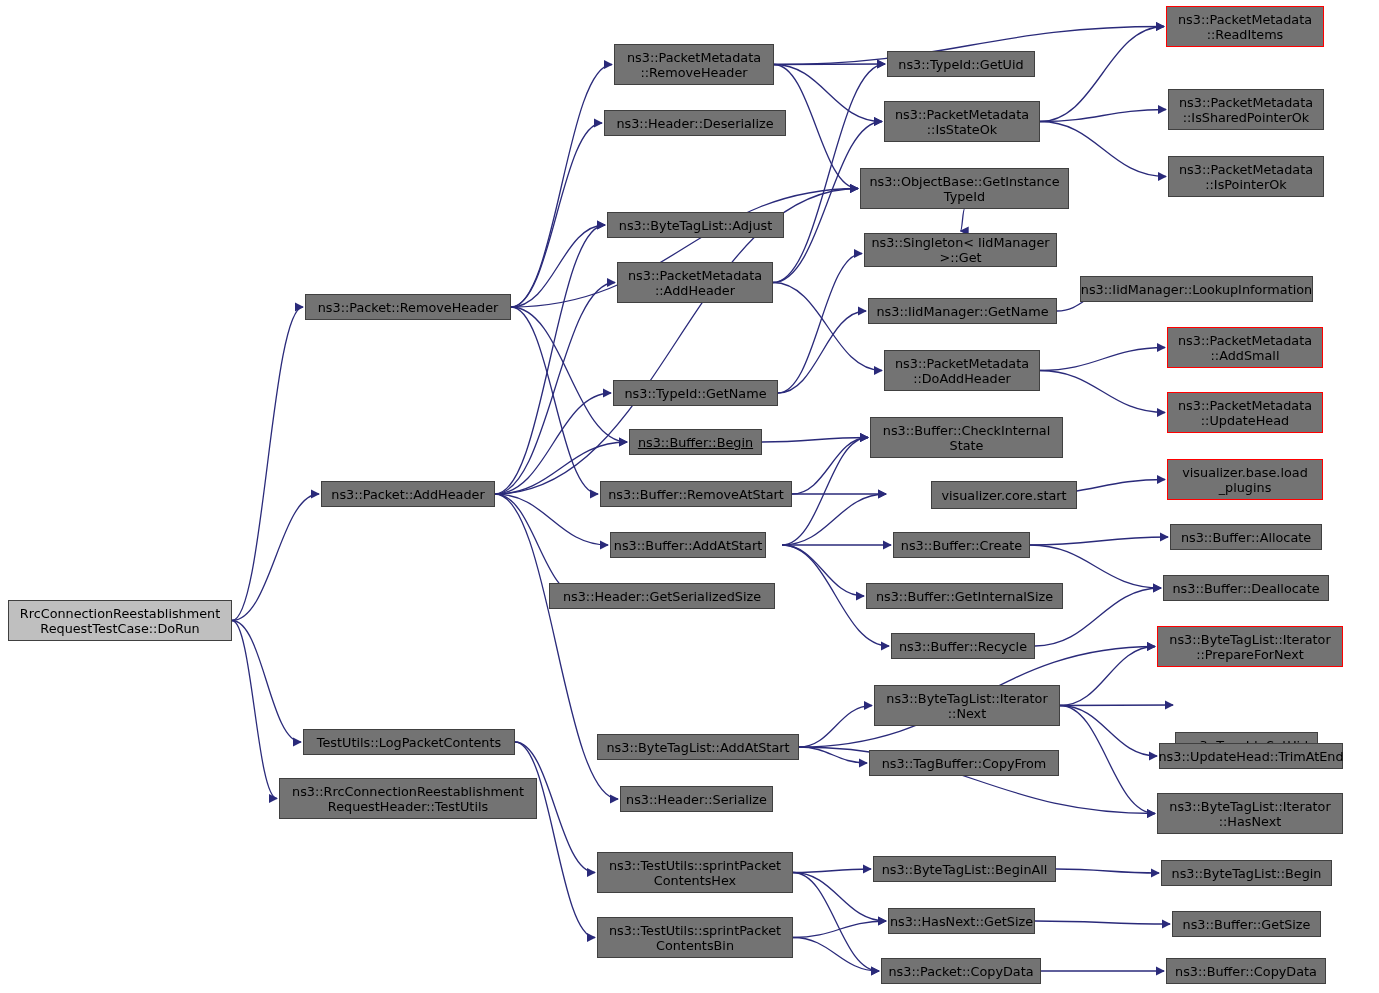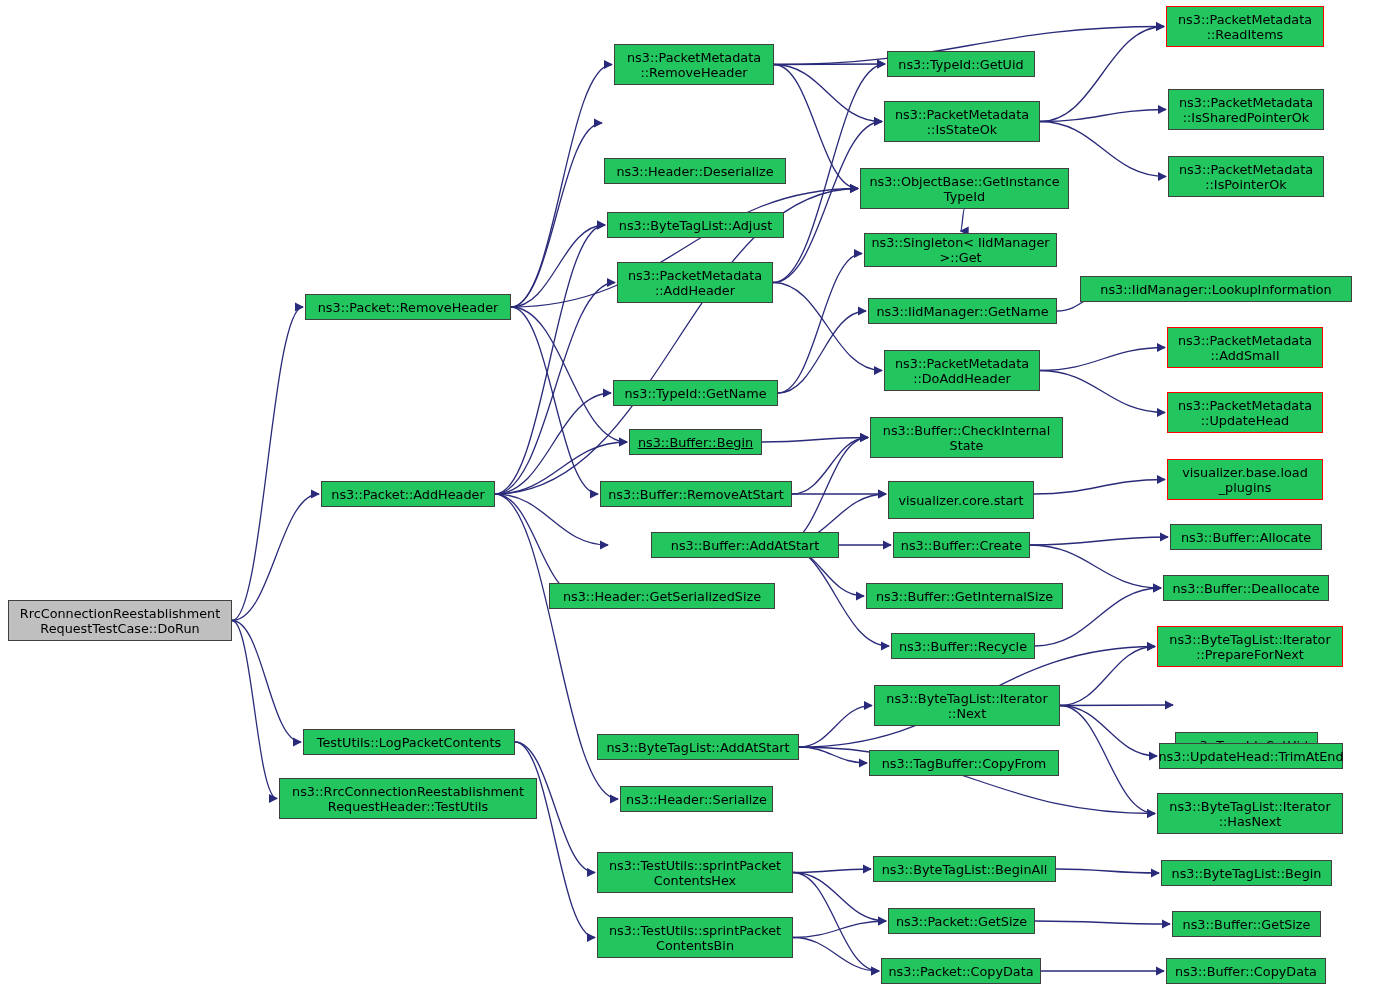--- a/index.html
+++ b/index.html
@@ -23,21 +23,21 @@
     height: 993px;
     pointer-events: none;
   }
   .node {
     position: absolute;
     box-sizing: border-box;
     display: flex;
     align-items: center;
     justify-content: center;
     text-align: center;
-    background: #22c55e;
+    background: #737373;
     border: 1px solid #404040;
     color: #000000;
     font-size: 12.8px;
     line-height: 15px;
     letter-spacing: 0px;
     white-space: pre-line;
     z-index: 5;
   }
   .node.red {
     border-color: #ff0000;
@@ -132,64 +132,64 @@
   <div id="nodes">
       <div class="node root" style="left: 8px; top: 600px; width: 224px; height: 41px;"><span class="node-label">RrcConnectionReestablishment
 RequestTestCase::DoRun</span></div>
       <div class="node" style="left: 305px; top: 294px; width: 206px; height: 26px;"><span class="node-label">ns3::Packet::RemoveHeader</span></div>
       <div class="node" style="left: 321px; top: 481px; width: 174px; height: 26px;"><span class="node-label">ns3::Packet::AddHeader</span></div>
       <div class="node" style="left: 303px; top: 729px; width: 212px; height: 26px;"><span class="node-label">TestUtils::LogPacketContents</span></div>
       <div class="node" style="left: 279px; top: 778px; width: 258px; height: 41px;"><span class="node-label">ns3::RrcConnectionReestablishment
 RequestHeader::TestUtils</span></div>
       <div class="node" style="left: 614px; top: 44px; width: 160px; height: 41px;"><span class="node-label">ns3::PacketMetadata
 ::RemoveHeader</span></div>
-      <div class="node" style="left: 604px; top: 110px; width: 182px; height: 26px; margin-top: 48px;"><span class="node-label">ns3::Header::Deserialize</span></div>
+      <div class="node" style="left: 604px; top: 110px; width: 182px; height: 26px;"><span class="node-label">ns3::Header::Deserialize</span></div>
       <div class="node" style="left: 607px; top: 212px; width: 177px; height: 26px;"><span class="node-label">ns3::ByteTagList::Adjust</span></div>
       <div class="node" style="left: 617px; top: 262px; width: 156px; height: 41px;"><span class="node-label">ns3::PacketMetadata
 ::AddHeader</span></div>
       <div class="node" style="left: 613px; top: 380px; width: 165px; height: 26px;"><span class="node-label">ns3::TypeId::GetName</span></div>
       <div class="node" style="left: 629px; top: 429px; width: 133px; height: 26px; text-decoration: underline;"><span class="node-label">ns3::Buffer::Begin</span></div>
       <div class="node" style="left: 600px; top: 481px; width: 192px; height: 26px;"><span class="node-label">ns3::Buffer::RemoveAtStart</span></div>
-      <div class="node" style="left: 610px; top: 532px; width: 188px; height: 26px; margin-left: 41px;"><span class="node-label">ns3::Buffer::AddAtStart</span></div>
+      <div class="node" style="left: 610px; top: 532px; width: 156px; height: 26px;"><span class="node-label">ns3::Buffer::AddAtStart</span></div>
       <div class="node" style="left: 549px; top: 583px; width: 226px; height: 26px;"><span class="node-label">ns3::Header::GetSerializedSize</span></div>
       <div class="node" style="left: 597px; top: 734px; width: 202px; height: 26px;"><span class="node-label">ns3::ByteTagList::AddAtStart</span></div>
       <div class="node" style="left: 620px; top: 786px; width: 153px; height: 26px;"><span class="node-label">ns3::Header::Serialize</span></div>
       <div class="node" style="left: 597px; top: 852px; width: 196px; height: 41px;"><span class="node-label">ns3::TestUtils::sprintPacket
 ContentsHex</span></div>
       <div class="node" style="left: 597px; top: 917px; width: 196px; height: 41px;"><span class="node-label">ns3::TestUtils::sprintPacket
 ContentsBin</span></div>
       <div class="node" style="left: 887px; top: 51px; width: 148px; height: 26px;"><span class="node-label">ns3::TypeId::GetUid</span></div>
       <div class="node" style="left: 884px; top: 101px; width: 156px; height: 41px;"><span class="node-label">ns3::PacketMetadata
 ::IsStateOk</span></div>
       <div class="node" style="left: 860px; top: 168px; width: 209px; height: 41px;"><span class="node-label">ns3::ObjectBase::GetInstance
 TypeId</span></div>
       <div class="node" style="left: 864px; top: 233px; width: 193px; height: 34px;"><span class="node-label">ns3::Singleton&lt; IidManager
 &gt;::Get</span></div>
       <div class="node" style="left: 868px; top: 298px; width: 189px; height: 26px;"><span class="node-label">ns3::IidManager::GetName</span></div>
       <div class="node" style="left: 884px; top: 350px; width: 156px; height: 41px;"><span class="node-label">ns3::PacketMetadata
 ::DoAddHeader</span></div>
       <div class="node" style="left: 870px; top: 417px; width: 193px; height: 41px;"><span class="node-label">ns3::Buffer::CheckInternal
 State</span></div>
-      <div class="node" style="left: 888px; top: 481px; width: 146px; height: 38px;"><span class="node-label">visualizer.core.start</span></div>
+      <div class="node" style="left: 931px; top: 481px; width: 146px; height: 28px;"><span class="node-label">visualizer.core.start</span></div>
       <div class="node" style="left: 893px; top: 532px; width: 137px; height: 26px;"><span class="node-label">ns3::Buffer::Create</span></div>
       <div class="node" style="left: 866px; top: 583px; width: 197px; height: 26px;"><span class="node-label">ns3::Buffer::GetInternalSize</span></div>
       <div class="node" style="left: 891px; top: 633px; width: 144px; height: 26px;"><span class="node-label">ns3::Buffer::Recycle</span></div>
       <div class="node" style="left: 874px; top: 685px; width: 186px; height: 41px;"><span class="node-label">ns3::ByteTagList::Iterator
 ::Next</span></div>
       <div class="node" style="left: 869px; top: 750px; width: 190px; height: 26px;"><span class="node-label">ns3::TagBuffer::CopyFrom</span></div>
       <div class="node" style="left: 873px; top: 856px; width: 183px; height: 26px;"><span class="node-label">ns3::ByteTagList::BeginAll</span></div>
-      <div class="node" style="left: 888px; top: 908px; width: 147px; height: 26px;"><span class="node-label">ns3::Packet::GetSize</span></div>
+      <div class="node" style="left: 888px; top: 908px; width: 147px; height: 26px;"><span class="node-label">ns3::HasNext::GetSize</span></div>
       <div class="node" style="left: 881px; top: 958px; width: 160px; height: 26px;"><span class="node-label">ns3::Packet::CopyData</span></div>
       <div class="node red" style="left: 1166px; top: 6px; width: 158px; height: 41px;"><span class="node-label">ns3::PacketMetadata
 ::ReadItems</span></div>
       <div class="node" style="left: 1168px; top: 89px; width: 156px; height: 41px;"><span class="node-label">ns3::PacketMetadata
 ::IsSharedPointerOk</span></div>
       <div class="node" style="left: 1168px; top: 156px; width: 156px; height: 41px;"><span class="node-label">ns3::PacketMetadata
 ::IsPointerOk</span></div>
-      <div class="node" style="left: 1080px; top: 276px; width: 272px; height: 26px;"><span class="node-label">ns3::IidManager::LookupInformation</span></div>
+      <div class="node" style="left: 1080px; top: 276px; width: 233px; height: 26px;"><span class="node-label">ns3::IidManager::LookupInformation</span></div>
       <div class="node red" style="left: 1167px; top: 327px; width: 156px; height: 41px;"><span class="node-label">ns3::PacketMetadata
 ::AddSmall</span></div>
       <div class="node red" style="left: 1167px; top: 392px; width: 156px; height: 41px;"><span class="node-label">ns3::PacketMetadata
 ::UpdateHead</span></div>
       <div class="node red" style="left: 1167px; top: 459px; width: 156px; height: 41px;"><span class="node-label">visualizer.base.load
 _plugins</span></div>
       <div class="node" style="left: 1170px; top: 524px; width: 152px; height: 26px;"><span class="node-label">ns3::Buffer::Allocate</span></div>
       <div class="node" style="left: 1163px; top: 575px; width: 166px; height: 26px;"><span class="node-label">ns3::Buffer::Deallocate</span></div>
       <div class="node red" style="left: 1157px; top: 626px; width: 186px; height: 41px;"><span class="node-label">ns3::ByteTagList::Iterator
 ::PrepareForNext</span></div>

